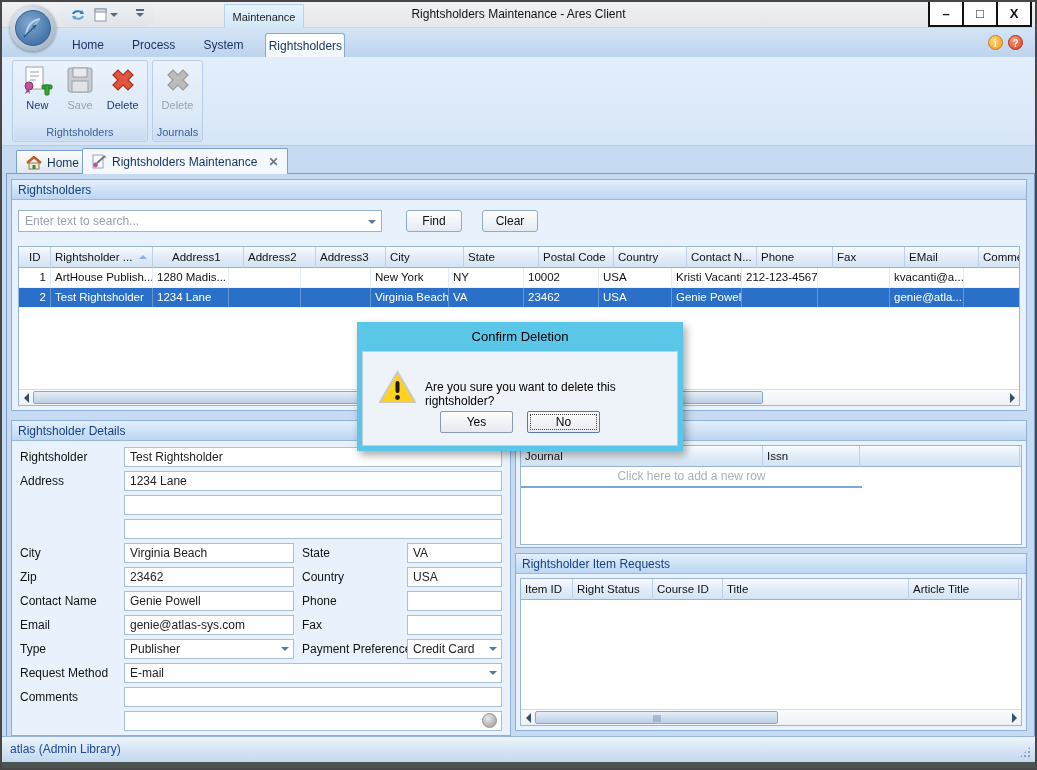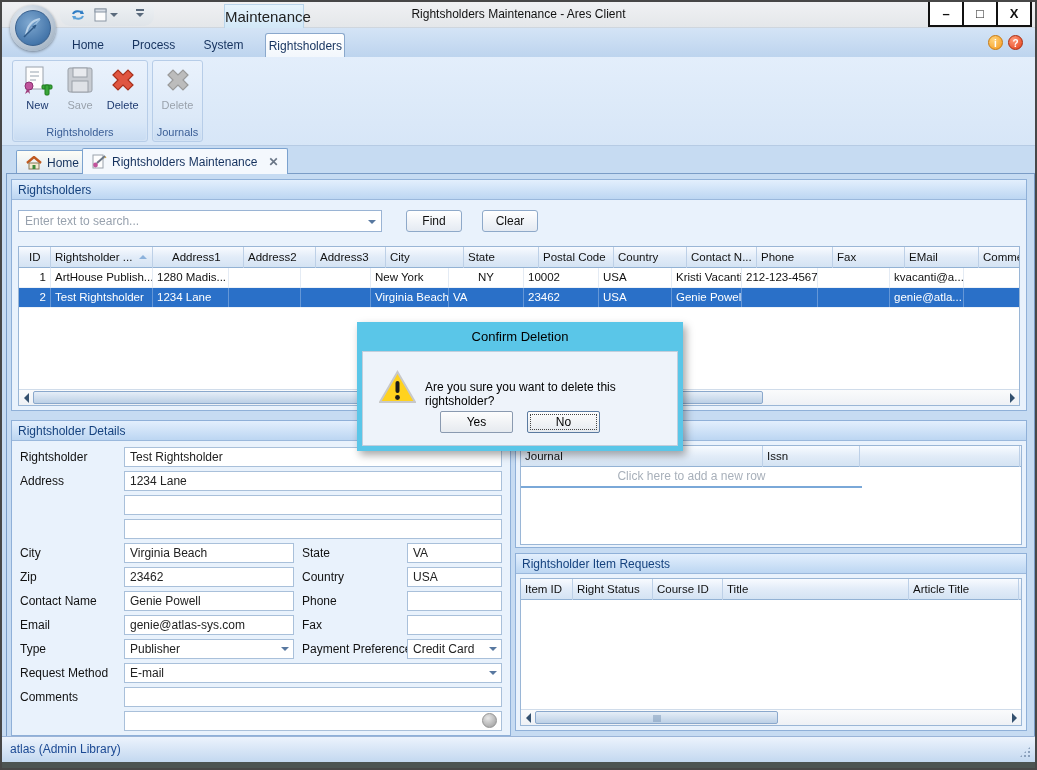--- a/index.html
+++ b/index.html
@@ -10,21 +10,21 @@
   .titlebar { position:absolute; left:0; top:0; width:100%; height:26px; background:linear-gradient(#f0f1f3,#e4e7ea); border-bottom:1px solid #cfd6de; }
   .title-text { position:absolute; left:0; right:0; top:5px; text-align:center; font-size:12px; color:#111; }
   .win-controls { position:absolute; right:3px; top:0; display:flex; }
   .win-btn { width:36px; height:25px; background:#fff; border:2px solid #111; border-top:none; margin-left:-2px; text-align:center; font-size:13px; font-weight:bold; color:#111; line-height:23px; }
   .app-button { position:absolute; left:8px; top:3px; width:46px; height:46px; border-radius:50%; background:radial-gradient(circle at 35% 30%, #e8eef4, #b9c6d4 60%, #8fa2b4); box-shadow:0 1px 3px rgba(0,0,0,.4); z-index:30; display:flex; align-items:center; justify-content:center; }
   .app-button-inner { width:36px; height:36px; border-radius:50%; background:radial-gradient(circle at 40% 35%, #7fa8d0, #4677ab 70%, #2d5886); border:1px solid #39618f; display:flex; align-items:center; justify-content:center; }
   .qat { position:absolute; left:58px; top:2px; height:22px; display:flex; align-items:center; gap:8px; padding:0 10px; background:linear-gradient(#eef1f4,#dfe4e9); border-radius:0 0 10px 10px; }
   .qat-caret { width:0; height:0; border:4px solid transparent; border-top-color:#5a6a7c; margin-top:4px; }
   .qat-more { display:flex; flex-direction:column; align-items:center; margin-left:10px; }
   .qat-more .bar { width:8px; height:2px; background:#5a6a7c; margin-bottom:2px; }
-  .ctx-tab-label { position:absolute; left:222px; top:2px; width:80px; height:24px; background:linear-gradient(#e6f3fc,#d2e8f7); border:1px solid #b9d4ea; border-bottom:none; text-align:center; font-size:15px; color:#222; line-height:24px; }
+  .ctx-tab-label { position:absolute; left:222px; top:2px; width:80px; height:24px; background:linear-gradient(#e6f3fc,#d2e8f7); border:1px solid #b9d4ea; border-bottom:none; text-align:center; font-size:11px; color:#222; line-height:24px; }
 
   
   .tabrow { position:absolute; left:0; top:26px; width:100%; height:29px; background:linear-gradient(#d4e4f6,#bdd4ee); }
   .ribbon-tabs { position:absolute; left:56px; top:5px; display:flex; height:24px; }
   .rtab { padding:0 14px; font-size:12px; color:#15325e; line-height:24px; }
   .rtab.active { background:linear-gradient(#ffffff,#f2f7fc); border:1px solid #8aa8cc; border-bottom:none; border-radius:3px 3px 0 0; width:80px; text-align:center; padding:0; }
   .help-icons { position:absolute; right:12px; top:7px; display:flex; gap:5px; }
   .round-ico { width:15px; height:15px; border-radius:50%; color:#fff; font-size:10px; font-weight:bold; text-align:center; line-height:15px; }
   .ico-info { background:radial-gradient(circle at 35% 30%, #ffd27a, #f59a1e); border:1px solid #c87a10; }
   .ico-help { background:radial-gradient(circle at 35% 30%, #ff9a7a, #e23c18); border:1px solid #a82c10; }
@@ -270,21 +270,21 @@
             <div class="gh" style="width: 59px;">Comments</div>
           </div>
         <div class="g-body">
             <div class="grow">
               <div class="gc" style="width: 26px;">1</div>
               <div class="gc" style="width: 102px;">ArtHouse Publish...</div>
               <div class="gc" style="width: 76px;">1280 Madis...</div>
               <div class="gc" style="width: 72px;"></div>
               <div class="gc" style="width: 70px;"></div>
               <div class="gc" style="width: 78px;">New York</div>
-              <div class="gc" style="width: 75px; text-align: center;">NY</div>
+              <div class="gc" style="width: 75px;">NY</div>
               <div class="gc" style="width: 75px;">10002</div>
               <div class="gc" style="width: 73px;">USA</div>
               <div class="gc" style="width: 70px;">Kristi Vacanti</div>
               <div class="gc" style="width: 76px;">212-123-4567</div>
               <div class="gc" style="width: 72px;"></div>
               <div class="gc" style="width: 74px;">kvacanti@a...</div>
               <div class="gc" style="width: 59px;"></div>
             </div>
             <div class="grow sel">
               <div class="gc" style="width: 26px;">2</div>

